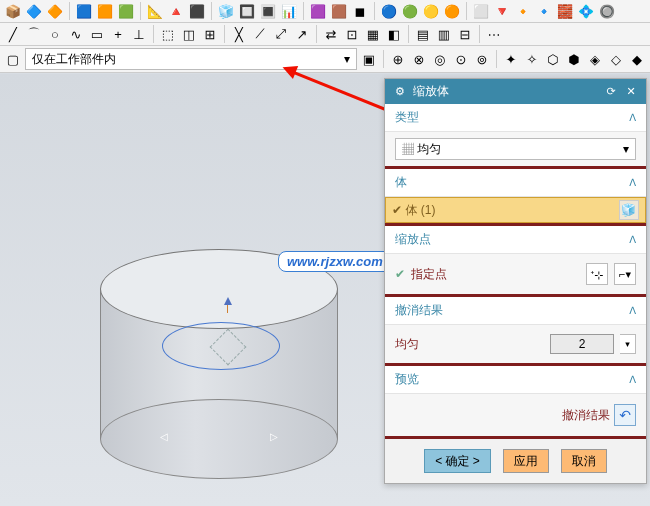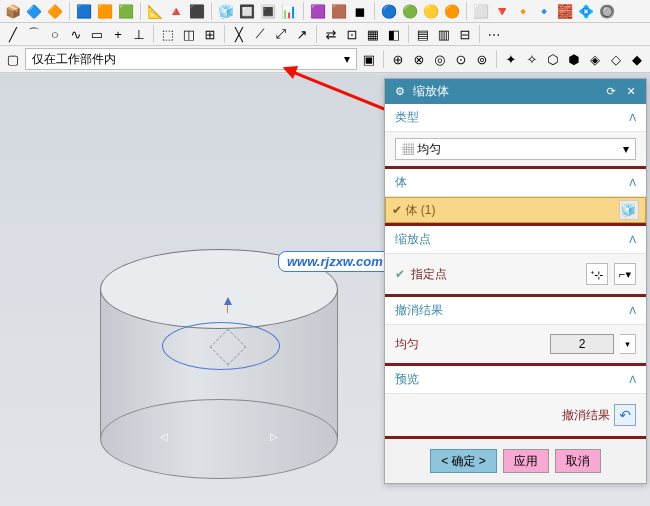--- a/index.html
+++ b/index.html
@@ -32,22 +32,22 @@
 .sec-hd{background:#fff;padding:5px 10px;color:#3b88a8;display:flex;align-items:center;justify-content:space-between;border-bottom:1px solid #e4e4e4}
 .sec-hd .chev{color:#3b88a8;font-size:10px}
 .sec-bd{background:#f6f6f6;padding:6px 10px}
 .fld{display:flex;align-items:center;gap:6px;padding:3px 0}
 .sel{flex:1;height:22px;border:1px solid #bbb;background:#fff;padding:0 6px;display:flex;align-items:center;justify-content:space-between}
 .body-sel{background:#f8d888;border:1px solid #d0a030;height:26px;display:flex;align-items:center;padding:4px 6px;justify-content:space-between}
 .body-sel .cube{width:20px;height:20px;background:#f0e8d8;border:1px solid #ccc;display:flex;align-items:center;justify-content:center}
 .ic-btn{width:22px;height:22px;border:1px solid #bbb;background:#fff;display:flex;align-items:center;justify-content:center;font-size:11px}
 .num-in{width:64px;height:20px;border:1px solid #999;background:#eaeaea;padding:0 4px;text-align:center}
 .dd{width:16px;height:20px;border:1px solid #bbb;border-left:0;background:#fff;display:flex;align-items:center;justify-content:center;font-size:9px}
-.btnrow{padding:10px;display:flex;gap:6px;justify-content:center;background:#f2f2f2}
-.btn{height:24px;padding:0 10px;border:1px solid #999;background:#f9a8d4;display:flex;align-items:center}
+.btnrow{padding:10px;display:flex;gap:12px;justify-content:center;background:#f2f2f2}
+.btn{height:24px;padding:0 10px;border:1px solid #999;background:#fdba74;display:flex;align-items:center}
 .btn.pri{background:#8ec4dc;border-color:#5a9ab8}
 .undo-row{display:flex;justify-content:flex-end;align-items:center;gap:4px;padding:4px 0}
 .undo-ic{width:22px;height:22px;border:1px solid #7aa8d0;background:#e8f2fa;display:flex;align-items:center;justify-content:center;color:#2a6dd0;font-size:14px}
 .lbl{color:#7f1d1d}
 .chk{color:#6a8}
 </style>
 </head>
 <body>
 
 <div class="toolbar">

